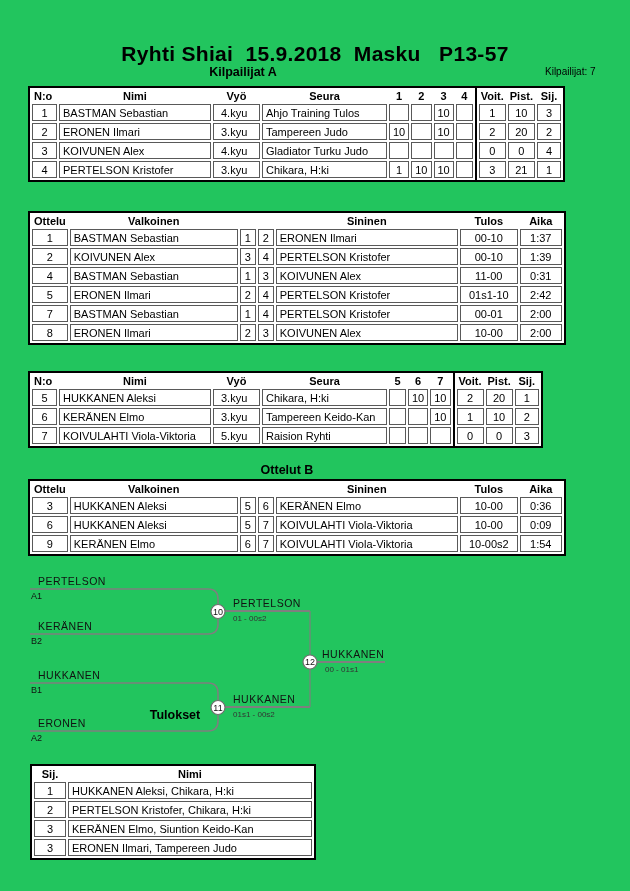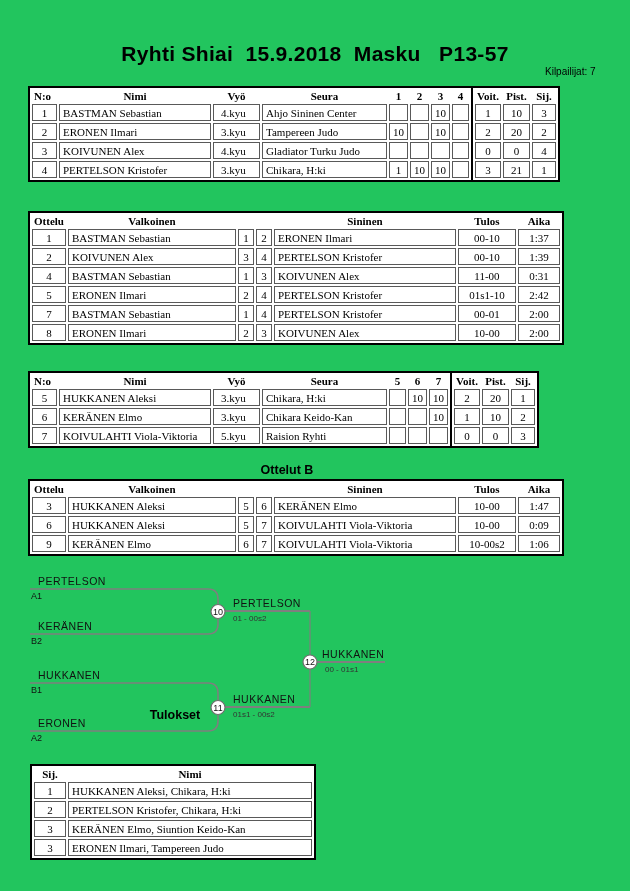--- a/index.html
+++ b/index.html
@@ -4,38 +4,39 @@
 <style>
   html,body{margin:0;padding:0;background:#fff;}
   body{width:630px;height:891px;font-family:"Liberation Sans",sans-serif;color:#000;}
   #page{position:relative;width:630px;height:891px;background:#22c55e;overflow:hidden;padding-left:36px;}
   .abs{position:absolute;}
   .title{width:630px;text-align:center;font-size:21px;font-weight:bold;white-space:pre;letter-spacing:.3px;}
   .sec-title{font-size:12.5px;font-weight:bold;text-align:center;white-space:pre;}
   .note{font-size:10px;}
   .tblwrap{position:absolute;display:flex;border:2px solid #000;background:#fff;align-items:stretch;}
   .vdiv{width:2px;background:#000;}
-  table.grid{border-collapse:separate;border-spacing:2px;table-layout:fixed;font-family:Liberation Serif, serif;}
+  table.grid{border-collapse:separate;border-spacing:2px;table-layout:fixed;}
   table.grid th{border:none;font-size:11px;font-weight:bold;height:12px;padding:0 2px;white-space:nowrap;overflow:visible;text-align:center;}
   table.grid td{border:1px solid #595959;font-size:11px;height:15px;padding:0 3px;white-space:nowrap;overflow:hidden;background:#fff;text-align:left;}
   .c{text-align:center !important;}
   .l{text-align:left !important;}
   .pl{padding-left:7px !important;}
   svg text{font-family:"Liberation Sans",sans-serif;}
   .bk-name{font-size:10.5px;letter-spacing:.5px;fill:#111;}
   .bk-tag{font-size:9px;fill:#111;}
   .bk-score{font-size:8px;fill:#333;}
   .bk-num{font-size:9px;fill:#111;}
 </style>
 </head>
 <body>
 
 <div id="page">
 
   <div class="abs title" style="top:42px;left:0;">Ryhti Shiai  15.9.2018  Masku   P13-57</div>
+  <div class="abs sec-title" style="top:65px;left:28px;width:430px;">Kilpailijat A</div>
   <div class="abs note" style="top:66px;left:545px;">Kilpailijat: 7</div>
 
   <div class="tblwrap" style="left:28px;top:86px;">
     <table class="grid">
       <colgroup>
           <col style="width:25px">
           <col style="width:152px">
           <col style="width:47px">
           <col style="width:125px">
           <col style="width:17px">
@@ -51,21 +52,21 @@
         <th>Seura</th>
         <th>1</th>
         <th>2</th>
         <th>3</th>
         <th>4</th>
       </tr>
       <tr>
         <td class="c">1</td>
         <td>BASTMAN Sebastian</td>
         <td class="pl">4.kyu</td>
-        <td>Ahjo Sininen Center</td>
+        <td>Ahjo Training Tulos</td>
         <td class="c"></td>
         <td class="c"></td>
         <td class="c">10</td>
         <td class="c"></td>
       </tr>
       <tr>
         <td class="c">2</td>
         <td>ERONEN Ilmari</td>
         <td class="pl">3.kyu</td>
         <td>Tampereen Judo</td>
@@ -239,21 +240,21 @@
         <td class="pl">3.kyu</td>
         <td>Chikara, H:ki</td>
         <td class="c"></td>
         <td class="c">10</td>
         <td class="c">10</td>
       </tr>
       <tr>
         <td class="c">6</td>
         <td>KERÄNEN Elmo</td>
         <td class="pl">3.kyu</td>
-        <td>Chikara Keido-Kan</td>
+        <td>Tampereen Keido-Kan</td>
         <td class="c"></td>
         <td class="c"></td>
         <td class="c">10</td>
       </tr>
       <tr>
         <td class="c">7</td>
         <td>KOIVULAHTI Viola-Viktoria</td>
         <td class="pl">5.kyu</td>
         <td>Raision Ryhti</td>
         <td class="c"></td>
@@ -316,39 +317,39 @@
         <th>Tulos</th>
         <th>Aika</th>
       </tr>
       <tr>
         <td class="c">3</td>
         <td>HUKKANEN Aleksi</td>
         <td class="c">5</td>
         <td class="c">6</td>
         <td>KERÄNEN Elmo</td>
         <td class="c">10-00</td>
-        <td class="c">1:47</td>
+        <td class="c">0:36</td>
       </tr>
       <tr>
         <td class="c">6</td>
         <td>HUKKANEN Aleksi</td>
         <td class="c">5</td>
         <td class="c">7</td>
         <td>KOIVULAHTI Viola-Viktoria</td>
         <td class="c">10-00</td>
         <td class="c">0:09</td>
       </tr>
       <tr>
         <td class="c">9</td>
         <td>KERÄNEN Elmo</td>
         <td class="c">6</td>
         <td class="c">7</td>
         <td>KOIVULAHTI Viola-Viktoria</td>
         <td class="c">10-00s2</td>
-        <td class="c">1:06</td>
+        <td class="c">1:54</td>
       </tr>
     </tbody>
       </table>
   </div>
 
   <svg class="abs" style="left:0;top:555px;" width="630" height="200" viewBox="0 0 630 200">
     <g stroke="#7f7f7f" stroke-width="1.5" fill="none">
       <path d="M30,34 H208 Q218,34 218,44 V69 Q218,79 208,79 H30"></path>
       <path d="M30,128 H208 Q218,128 218,138 V166 Q218,176 208,176 H30"></path>
       <path d="M310,56 V152" stroke-width="1.2"></path>

